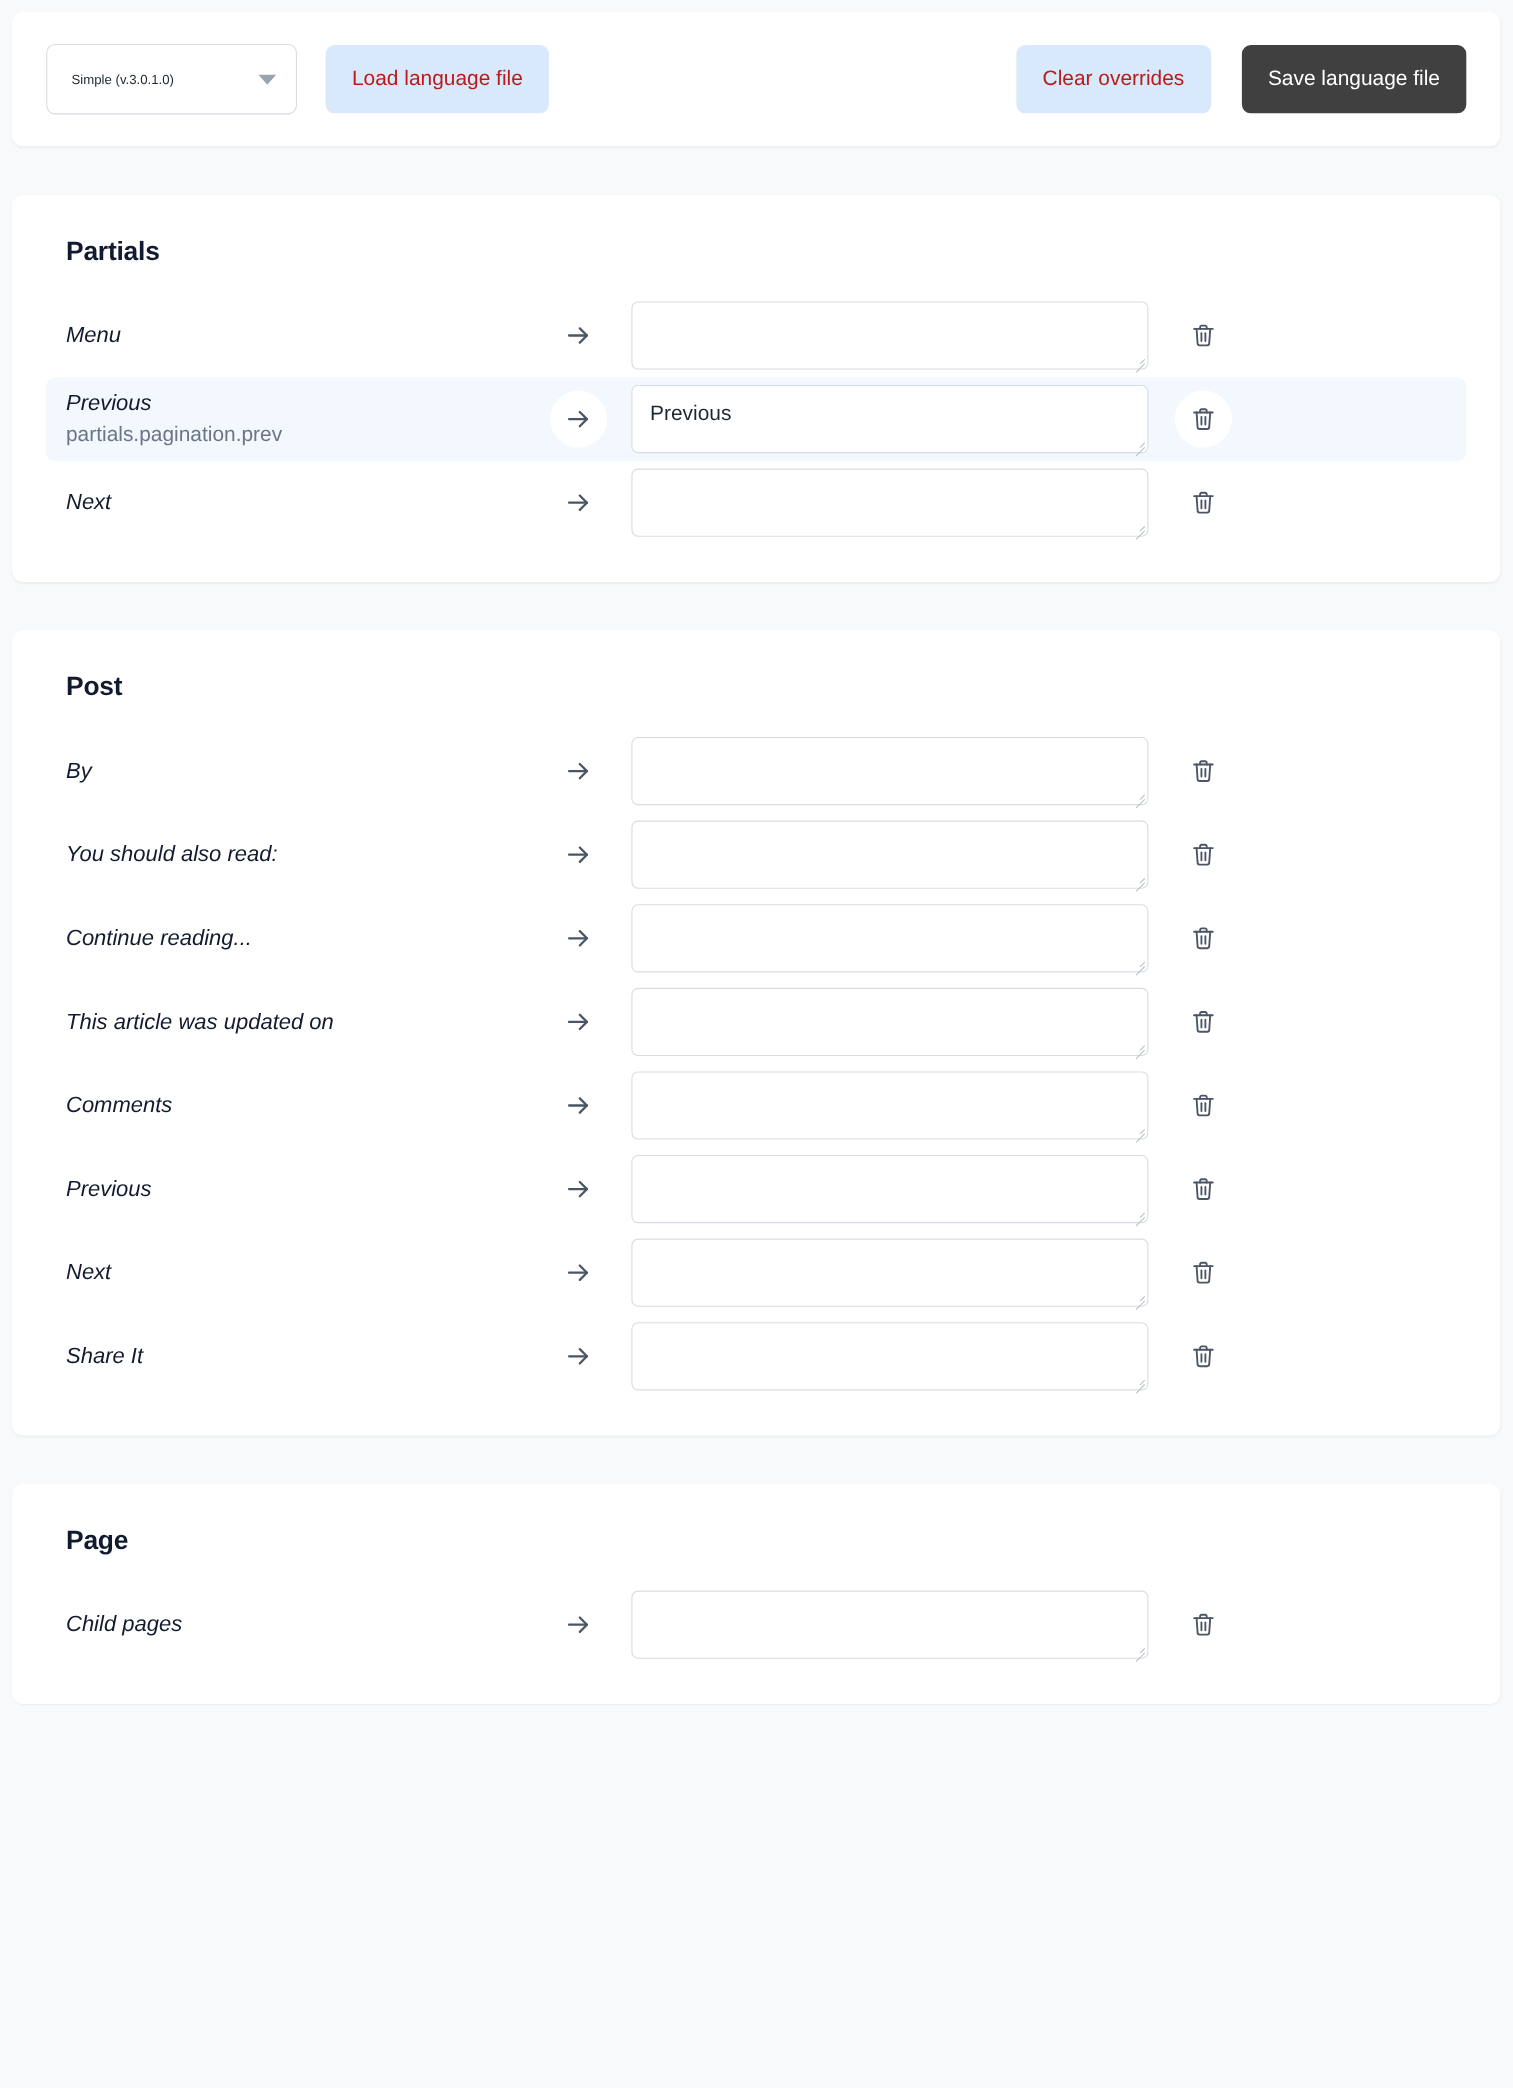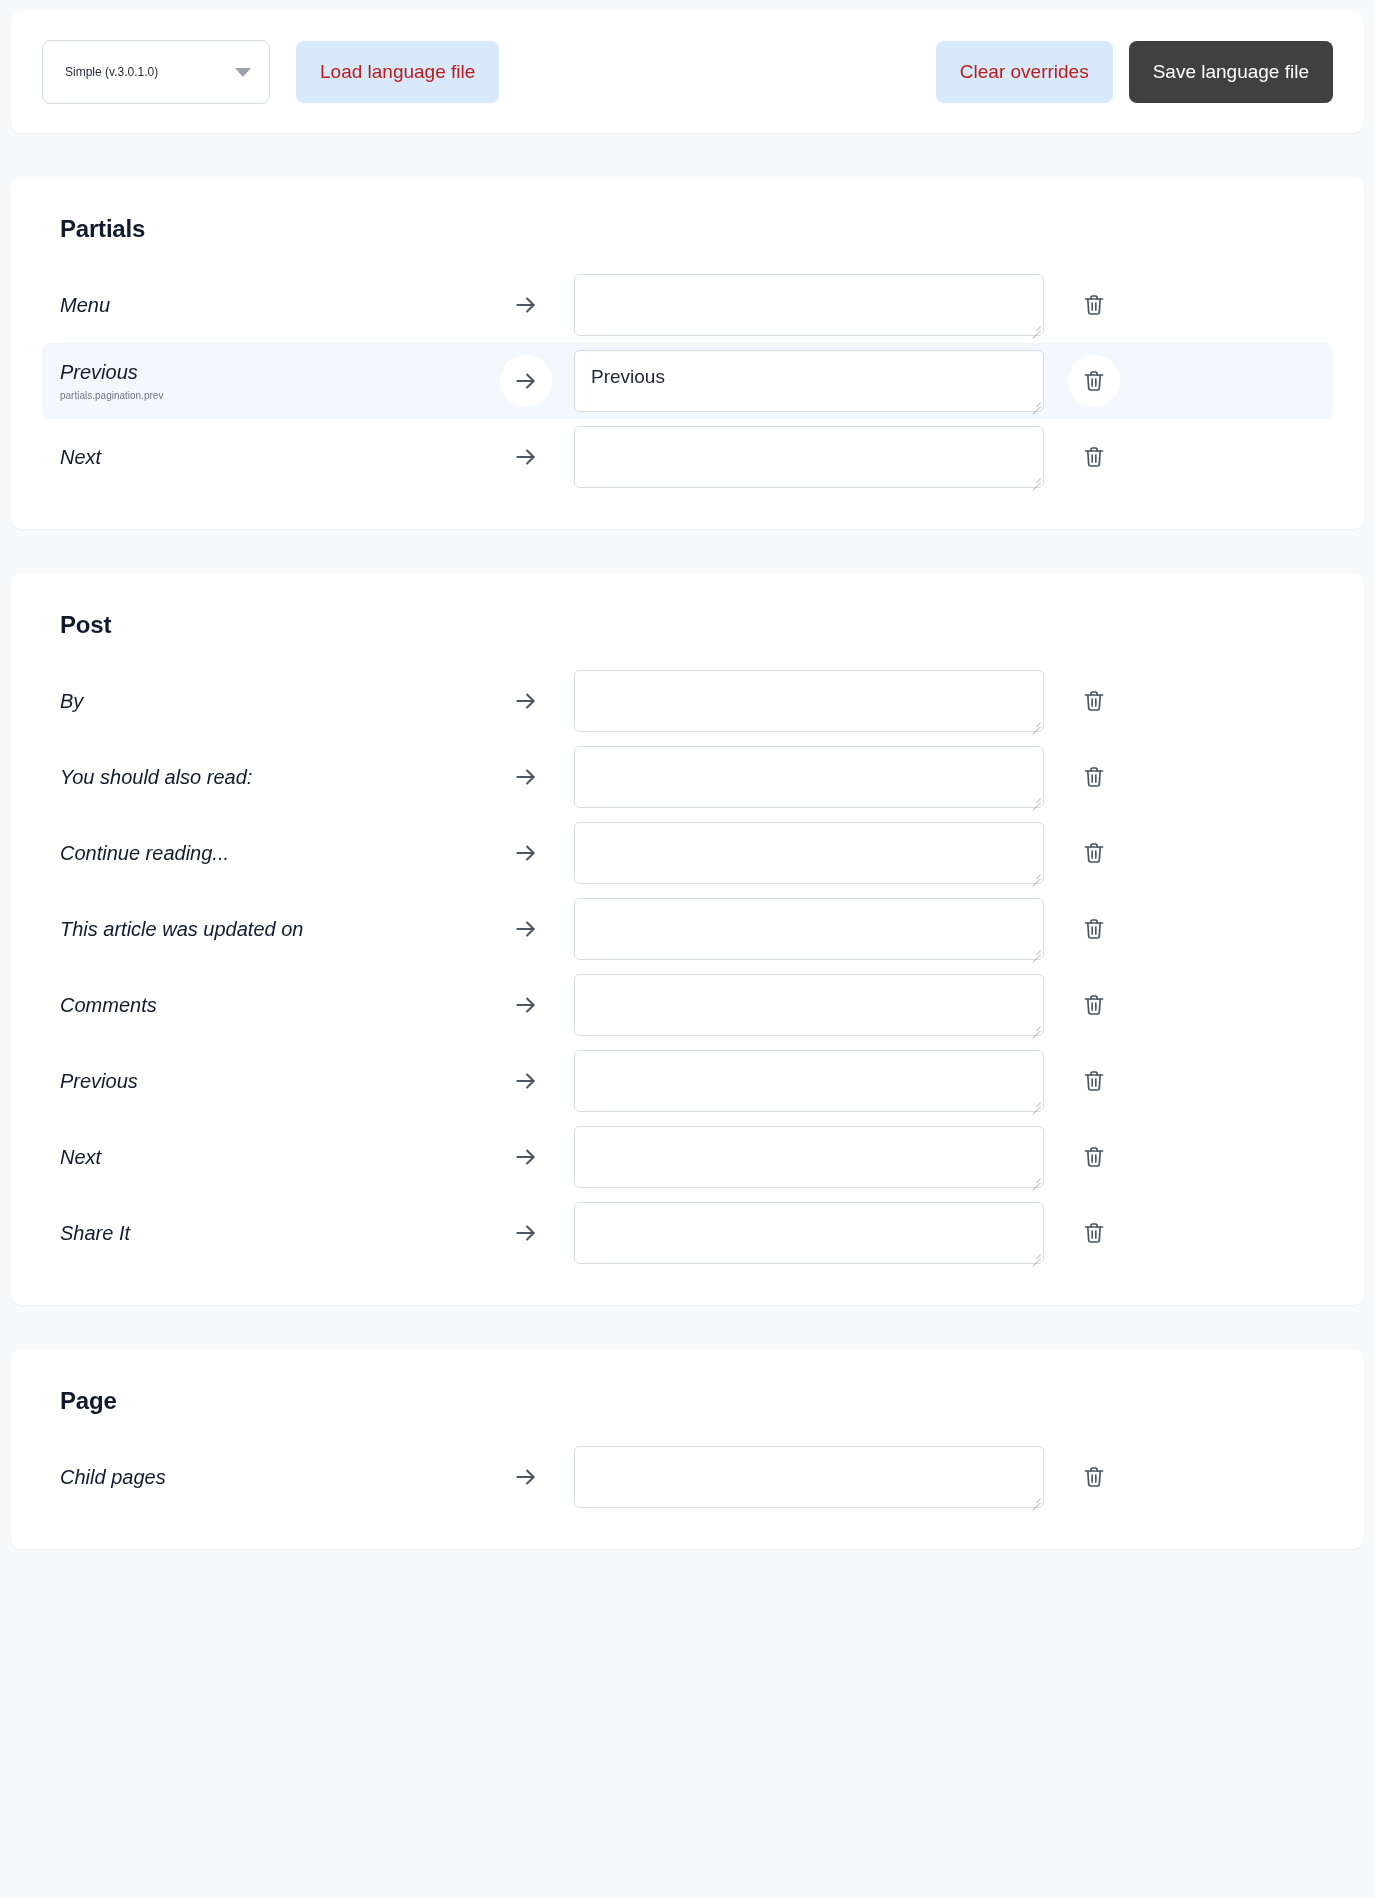--- a/index.html
+++ b/index.html
@@ -39,21 +39,21 @@
   }
   .toolbar-left {
     display: flex;
     align-items: center;
     gap: 26px;
   }
   .toolbar-right {
     margin-left: auto;
     display: flex;
     align-items: flex-end;
-    gap: 16px;
+    gap: 28px;
   }
 
   .lang-select {
     position: relative;
     display: flex;
     align-items: center;
     justify-content: space-between;
     min-width: 228px;
     height: 64px;
     padding: 0 18px 0 22px;
@@ -126,21 +126,21 @@
     width: 418px;
     padding-right: 16px;
   }
   .label-main {
     font-size: 20px;
     color: #111a2e;
     line-height: 1.25;
     font-style: italic;
   }
   .label-sub {
-    font-size: 10px;
+    font-size: 19px;
     color: #6b7585;
     margin-top: 5px;
     line-height: 1.2;
   }
 
   .arrow-cell {
     flex: 0 0 auto;
     width: 96px;
     display: flex;
     align-items: center;

